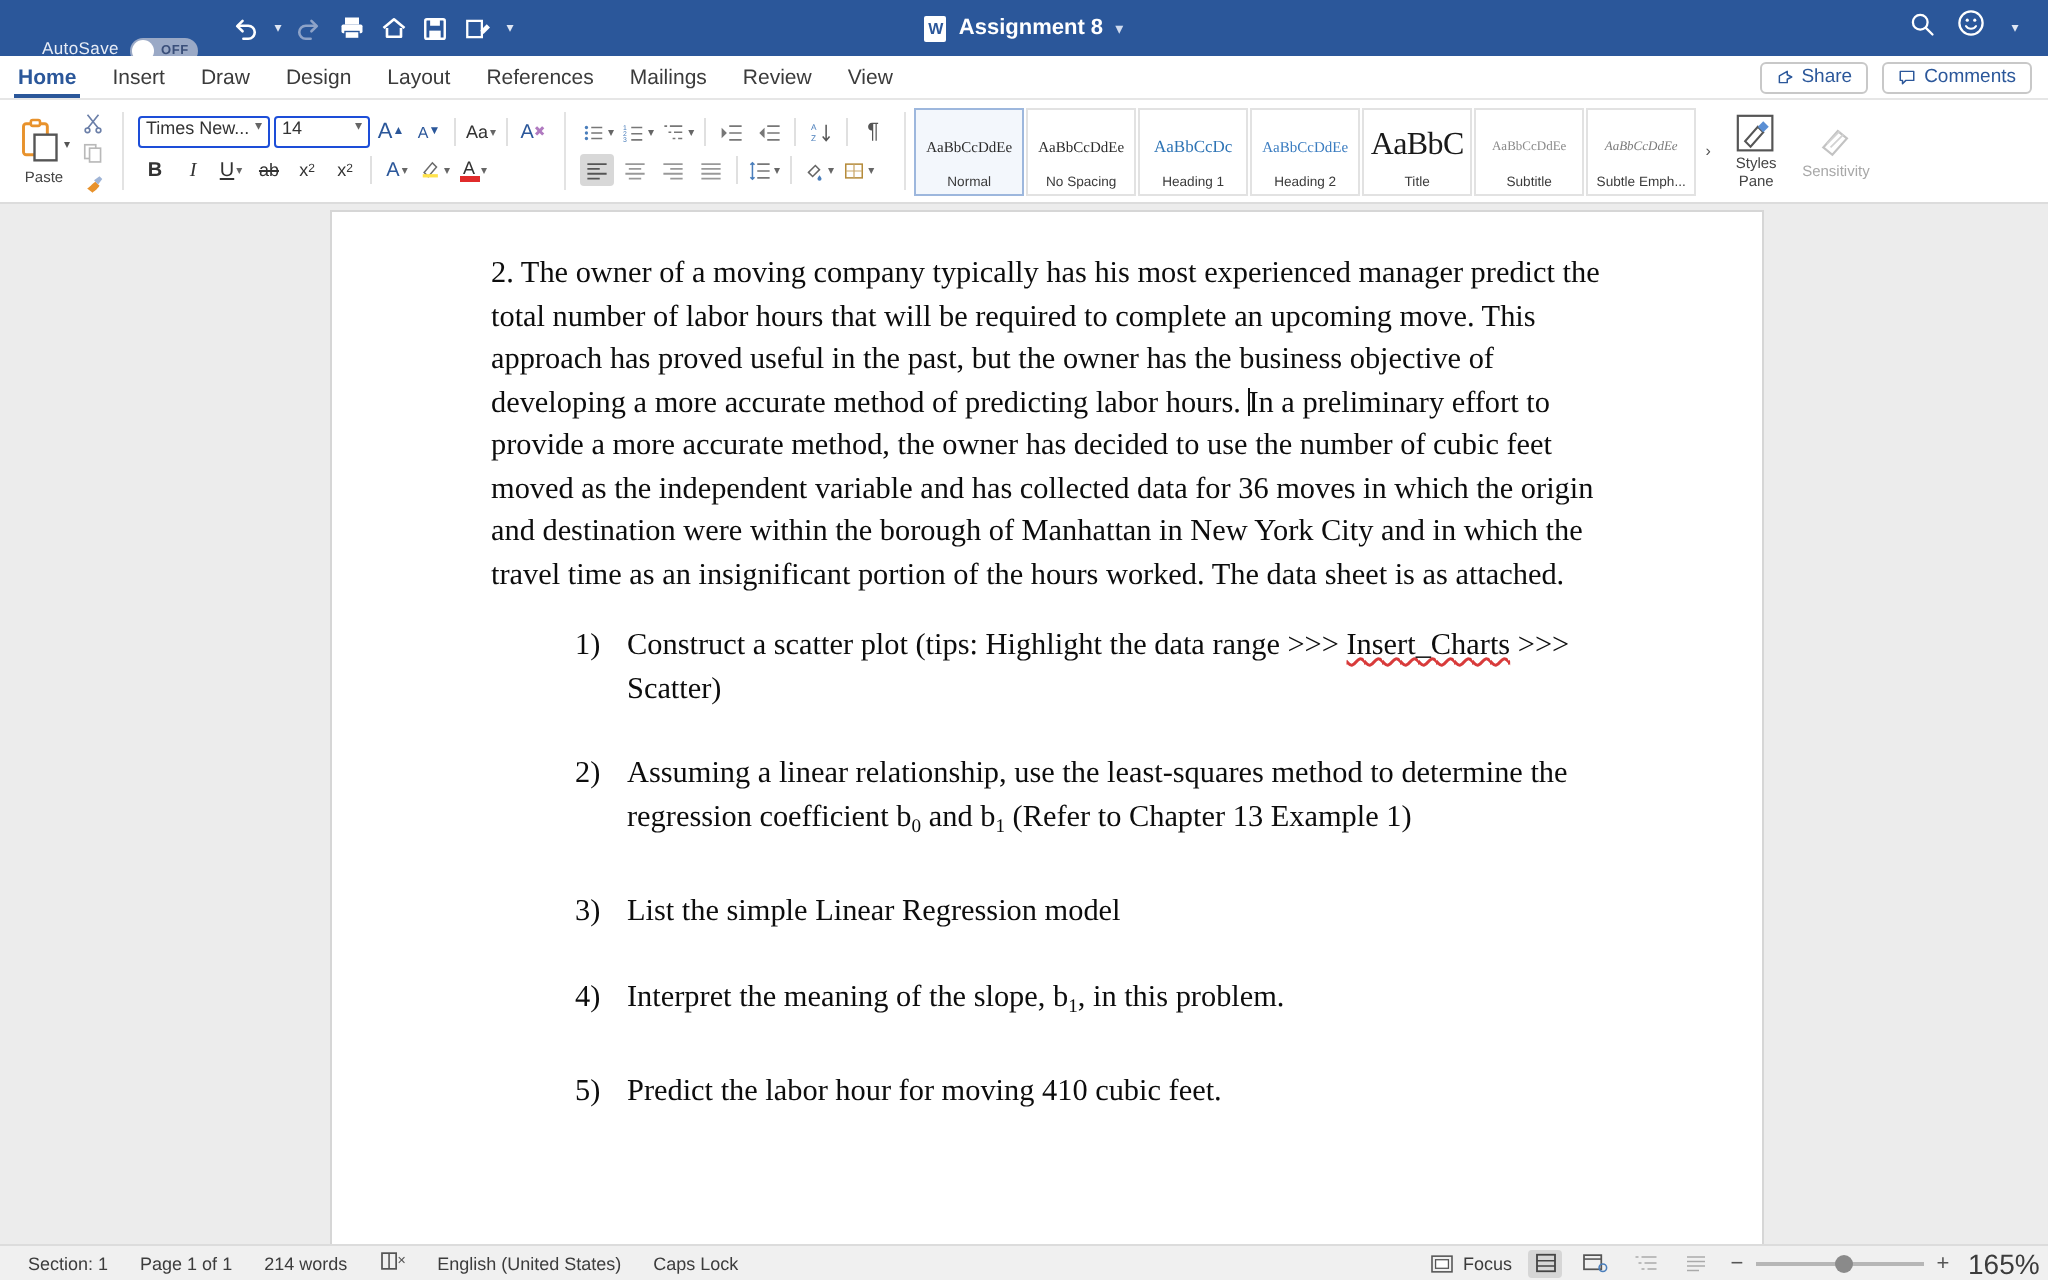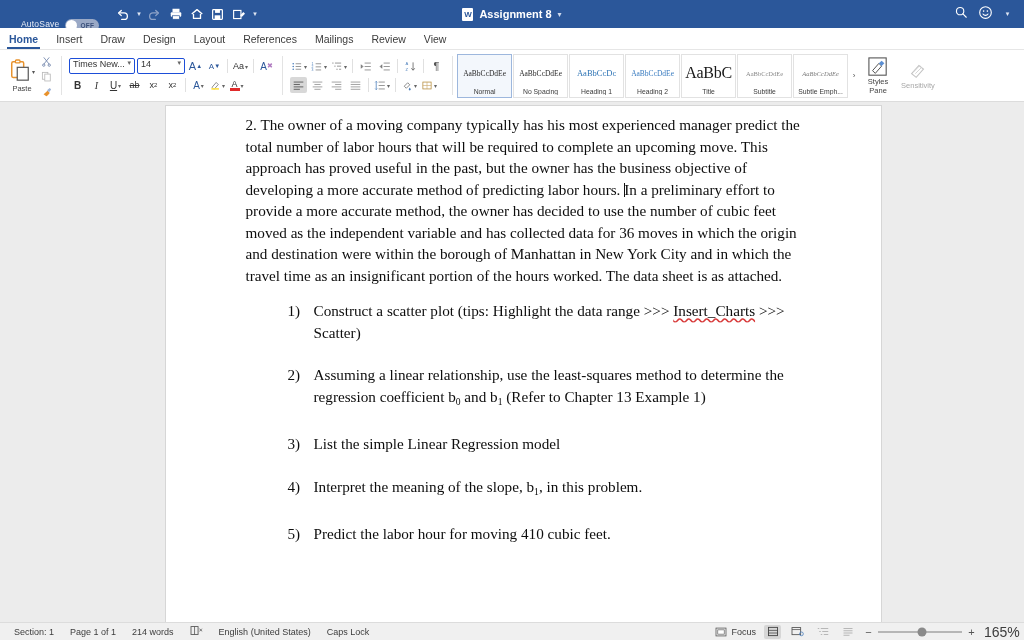--- a/index.html
+++ b/index.html
@@ -140,21 +140,21 @@
   .rgrp-lbl { font-size: 7.5px; color: #444; text-align: center; line-height: 1.05; }
   .rgrp-lbl.dim { color: #a8a8a8; }
 
   
   .canvas {
     flex: 1; background: #ececec; position: relative; overflow: hidden;
     display: flex; justify-content: center;
   }
   .page {
     width: 715px; background: #fff; margin-top: 4px;
-    box-shadow: 0 0 0 1px #d6d6d6; padding: 8px 72px 0 80px;
+    box-shadow: 0 0 0 1px #d6d6d6; padding: 20px 72px 0 80px;
     font-family: "Liberation Serif", serif; color: #0d0d0d; margin-left: 22px;
   }
   .p {
     font-size: 15.2px; line-height: 21.5px; text-align: left; margin-bottom: 14px;
   }
   .cursor {
     display: inline-block; width: 1px; height: 14px; background: #111;
     vertical-align: -2px; margin-right: -1px;
   }
   .olist { margin: 10px 0 0 42px; }
@@ -293,20 +293,34 @@
     <div class="tab">
         <span>Mailings</span>
       </div>
     <div class="tab">
         <span>Review</span>
       </div>
     <div class="tab">
         <span>View</span>
       </div>
 
+    <div class="tabbar-right">
+      <div class="pill">
+        <svg width="9" height="9" viewBox="0 0 16 16">
+            <path d="M3 13V7l7-4v3l4 2-4 2v3z" fill="none" stroke="#2b579a" stroke-width="1.3" stroke-linejoin="round"></path>
+          </svg>
+        <span>Share</span>
+      </div>
+      <div class="pill">
+        <svg width="9" height="9" viewBox="0 0 16 16">
+            <path d="M2 3h12v8H7l-3 3v-3H2z" fill="none" stroke="#2b579a" stroke-width="1.3" stroke-linejoin="round"></path>
+          </svg>
+        <span>Comments</span>
+      </div>
+    </div>
   </div>
 
   <div class="ribbon">
 
     <div class="grp">
       <div class="paste-col">
         <div class="paste-row">
           <svg width="22" height="24" viewBox="0 0 24 26">
             <rect x="3" y="3" width="13" height="17" rx="1.5" fill="#fff" stroke="#e8922c" stroke-width="1.6"></rect>
             <rect x="7" y="1" width="5" height="3.2" rx="1" fill="#fff" stroke="#e8922c" stroke-width="1.4"></rect>

